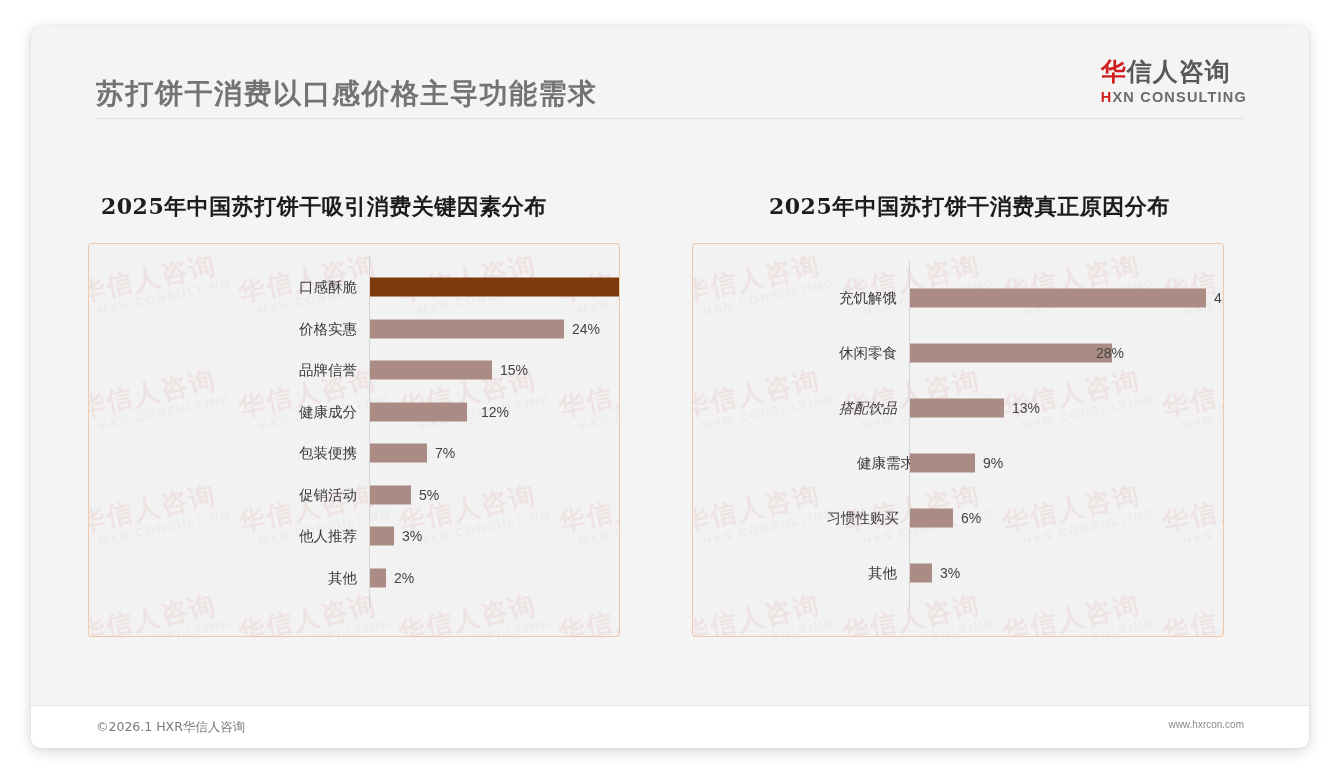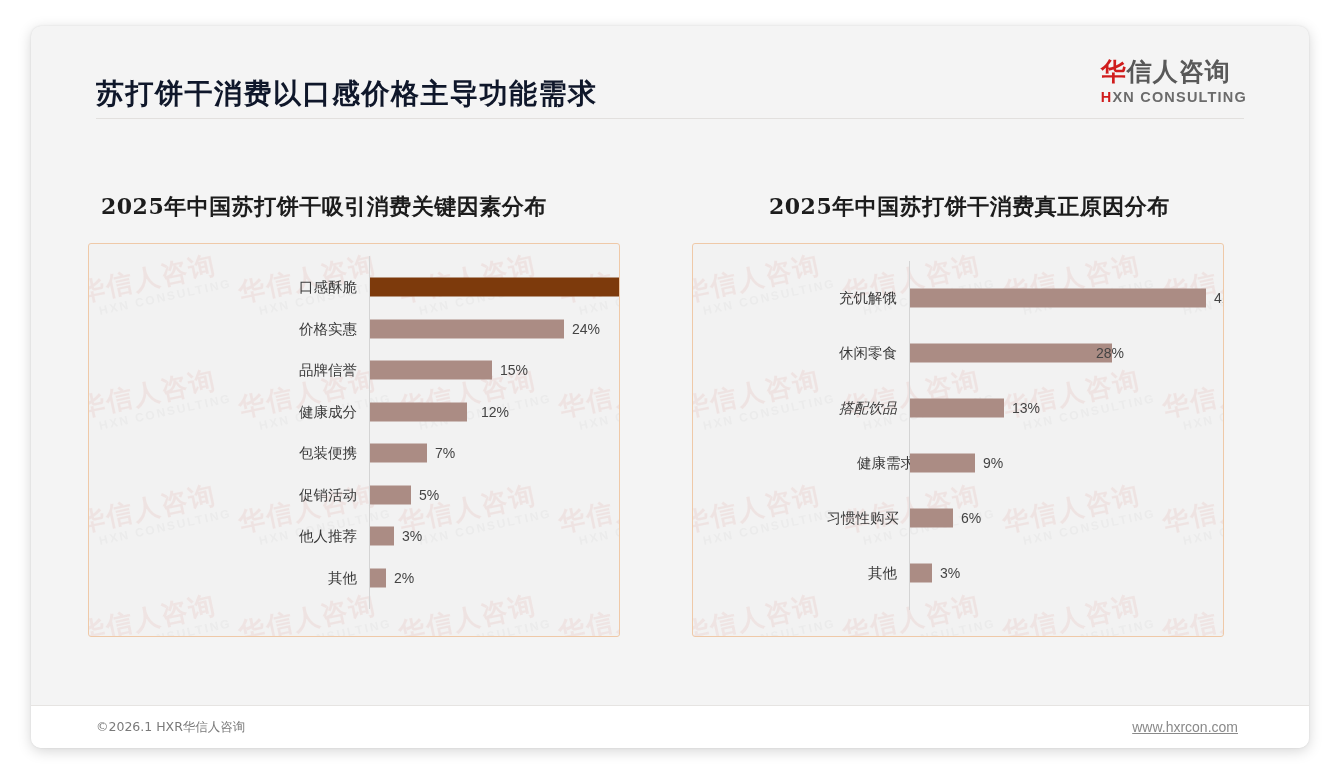--- a/index.html
+++ b/index.html
@@ -43,21 +43,21 @@
     height: 94px;
   }
   #page-title {
     position: absolute;
     left: 65px;
     top: 49px;
     font-family: "DejaVu Sans", "Liberation Sans", sans-serif;
     font-size: 28px;
     font-weight: bold;
     letter-spacing: 1.5px;
-    color: #0f172a;
+    color: #737373;
     white-space: nowrap;
   }
   #header-rule {
     position: absolute;
     left: 65px;
     top: 92px;
     width: 1148px;
     height: 1px;
     background: #e2e0de;
   }
@@ -218,27 +218,26 @@
     position: absolute;
     left: 65px;
     top: 13px;
     font-family: "DejaVu Sans", "Liberation Sans", sans-serif;
     font-size: 12.5px;
     color: #7a7a7a;
     white-space: nowrap;
   }
   #footer-url {
     position: absolute;
-    right: 71px;
+    right: 65px;
     top: 13px;
     font-family: "Liberation Sans", sans-serif;
-    font-size: 14px;
+    font-size: 10px;
     color: #8a8a8a;
     white-space: nowrap;
-    text-decoration: underline;
   }
 </style>
 </head>
 <body>
 
 <div id="slide-stage">
   <div id="slide-card">
 
     <div id="slide-header">
       <div id="page-title">苏打饼干消费以口感价格主导功能需求</div>

